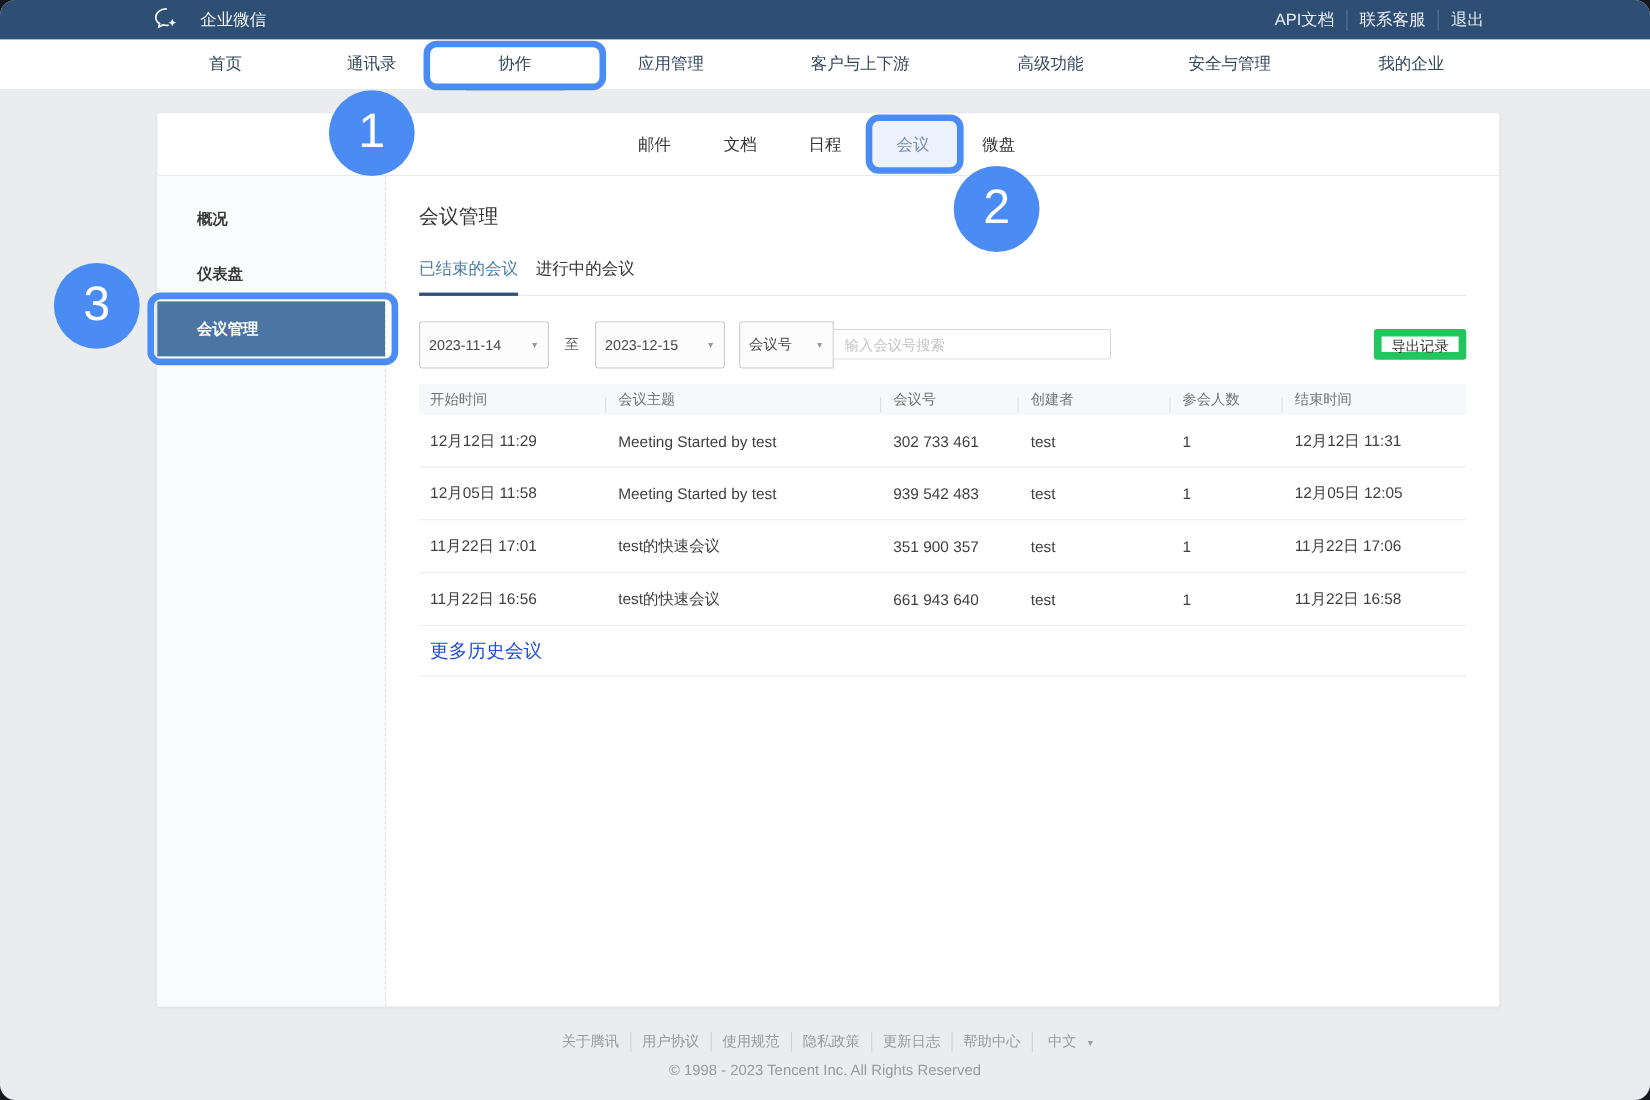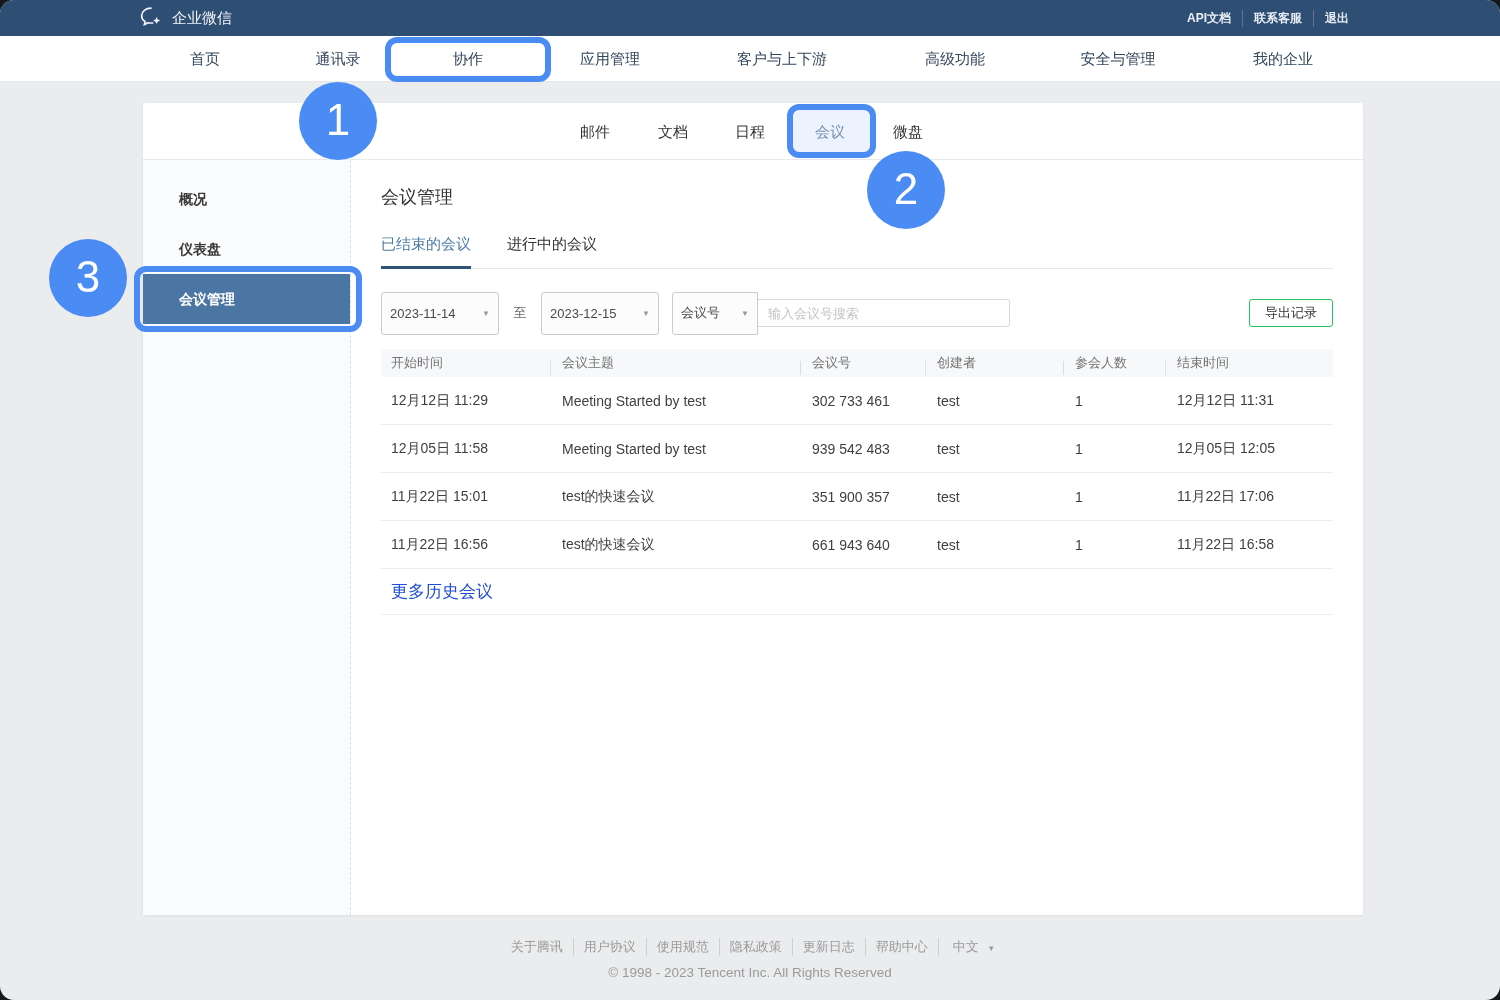--- a/index.html
+++ b/index.html
@@ -4,22 +4,22 @@
 <style>
   * { margin:0; padding:0; box-sizing:border-box; }
   body { background:#15181d; font-family:"Liberation Sans","DejaVu Sans",sans-serif; }
   .screen { position:relative; width:1500px; height:1000px; margin:0 auto;
             background:#ebecee; border-radius:14px; overflow:hidden; }
 
   
   .topbar { position:absolute; left:0; top:0; width:100%; height:36px;
             background:#2e4e73; display:flex; align-items:center;
             padding:0 140px; color:#fff; }
-  .brand { display:flex; align-items:center; gap:9px; font-size:15px; color:#f2f5f9; }
-  .topbar-links { margin-left:auto; display:flex; align-items:flex-start; font-size:12px; color:#e9eef5;font-weight:bold; }
+  .brand { display:flex; align-items:center; gap:19px; font-size:15px; color:#f2f5f9; }
+  .topbar-links { margin-left:auto; display:flex; align-items:flex-start; font-size:15px; color:#e9eef5; }
   .toplink { padding:0 11px; cursor:pointer; }
   .toplink:not(:last-child) { border-right:1px solid #5d7693; }
 
   
   .mainnav { position:absolute; left:0; top:36px; width:100%; height:46px;
              background:#fff; border-bottom:1px solid #e7e8ea; }
   .nav-tab { position:absolute; top:0; height:46px; line-height:46px; transform:translateX(-50%);
              font-size:15px; color:#33475e; cursor:pointer; white-space:nowrap; }
   .nt-0{left:205px}.nt-1{left:338px}.nt-2{left:468px}.nt-3{left:610px}
   .nt-4{left:782px}.nt-5{left:955px}.nt-6{left:1118px}.nt-7{left:1283px}
@@ -39,37 +39,37 @@
   
   .sidebar { position:absolute; left:0; top:57px; width:208px; height:755px;
              background:#fafbfc; border-right:1px dashed #dcdee2; padding-top:14px; }
   .side-item { height:50px; line-height:50px; padding-left:36px; font-size:14px;
                color:#3a3a3a; cursor:pointer;font-weight:bold; }
   .side-item.selected { background:#4b76a3; color:#fff; }
 
   
   .content { position:absolute; left:238px; top:57px; width:952px; }
   .page-title { margin-top:25px; font-size:18px; color:#333; }
-  .tabs { margin-top:26px; border-bottom:1px solid #e6e7e9; display:flex; gap:36px; }
+  .tabs { margin-top:26px; border-bottom:1px solid #e6e7e9; display:flex; gap:16px; }
   .tab { font-size:15px; color:#333; padding-bottom:12px; cursor:pointer; }
   .tab.active { color:#4a7ba6; border-bottom:3px solid #2f5377; margin-bottom:-1px; }
 
   .filters { margin-top:30px; display:flex; align-items:center; height:28px; }
   .select { height:43px; border:1px solid #c9cbce; border-radius:3px; background:#fcfcfc;
             font-size:13px; color:#4a4a4a; display:flex; align-items:center;
             padding:0 8px; cursor:pointer; }
   .select .caret { margin-left:auto; font-size:8px; color:#9a9a9a; padding-left:8px; }
   .sel-date { width:118px; }
   .to-label { width:42px; text-align:center; font-size:13px; color:#666; }
   .sel-type { width:86px; border-radius:3px 0 0 3px; }
   .search-input { width:252px; height:28px; border:1px solid #d9dadc; border-left:none;
             border-radius:0 3px 3px 0; font-size:13px; color:#333; padding:0 10px;
             outline:none; background:#fff; font-family:inherit; }
   .search-input::placeholder { color:#c3c3c3; }
-  .export-btn { margin-left:auto; width:84px; height:28px; border:1px solid #22c55e;
+  .export-btn { margin-left:auto; width:84px; height:28px; border:7px solid #22c55e;
             border-radius:3px; background:#fff; font-size:13px; color:#333;
             cursor:pointer; font-family:inherit; }
 
   
   .meet-table { margin-top:22px; width:952px; }
   .t-header { display:flex; height:28px; background:#f7f8fa; align-items:center; }
   .t-hcell { font-size:13px; color:#737373; position:relative; padding-left:12px; }
   .t-hcell:first-child { padding-left:10px; }
   .t-hcell:not(:first-child)::before { content:""; position:absolute; left:0; top:7px;
             height:14px; width:1px; background:#dddee0; }
@@ -201,21 +201,21 @@
         </div>
         <div class="t-row">
           <div class="t-cell c0">12月05日 11:58</div>
           <div class="t-cell c1">Meeting Started by test</div>
           <div class="t-cell c2">939 542 483</div>
           <div class="t-cell c3">test</div>
           <div class="t-cell c4">1</div>
           <div class="t-cell c5">12月05日 12:05</div>
         </div>
         <div class="t-row">
-          <div class="t-cell c0">11月22日 15:01</div>
+          <div class="t-cell c0">11月22日 17:01</div>
           <div class="t-cell c1">test的快速会议</div>
           <div class="t-cell c2">351 900 357</div>
           <div class="t-cell c3">test</div>
           <div class="t-cell c4">1</div>
           <div class="t-cell c5">11月22日 17:06</div>
         </div>
         <div class="t-row">
           <div class="t-cell c0">11月22日 16:56</div>
           <div class="t-cell c1">test的快速会议</div>
           <div class="t-cell c2">661 943 640</div>

